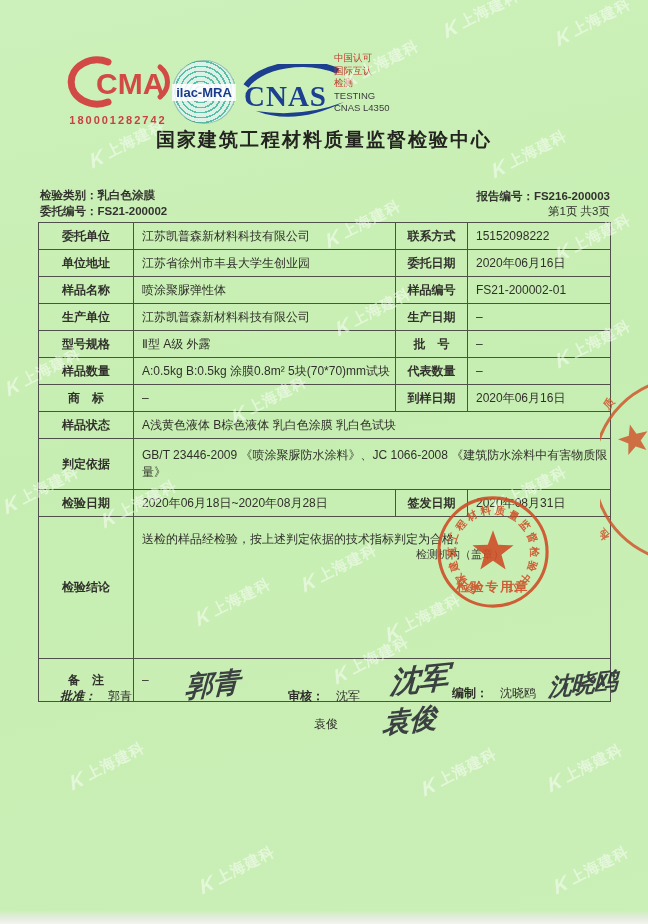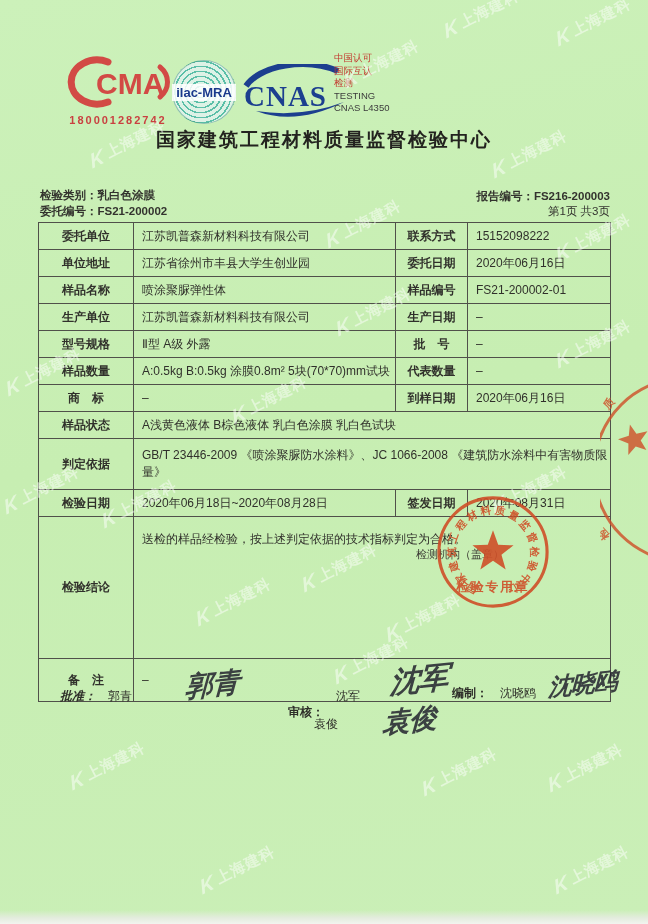--- a/index.html
+++ b/index.html
@@ -304,21 +304,21 @@
     <circle cx="86" cy="92" r="92" fill="none" stroke="#cf4f28" stroke-width="3"></circle>
     <polygon fill="#cf4f28" points="29.9,46.5 36.4,55.7 47.4,53.3 40.7,62.4 46.4,72.1 35.7,68.5 28.3,76.9 28.4,65.6 18,61.2 28.8,57.8"></polygon>
     <text class="edge-ch" x="8" y="32" transform="rotate(-48 8 32)">质</text>
     <text class="edge-ch" x="10" y="158" transform="rotate(228 10 158)">检</text>
   </svg>
 
   <span class="sig lab" style="left:60px;top:688px;font-style:italic;">批准：</span>
   <span class="sig" style="left:108px;top:688px;">郭青</span>
   <span class="sig-hand" style="left:185px;top:666px;font-size:28px;">郭青</span>
 
-  <span class="sig lab" style="left:288px;top:688px;margin-top:16px;">审核：</span>
+  <span class="sig lab" style="left:288px;top:688px;">审核：</span>
   <span class="sig" style="left:336px;top:688px;">沈军</span>
   <span class="sig-hand" style="left:390px;top:660px;font-size:30px;">沈军</span>
   <span class="sig" style="left:314px;top:716px;">袁俊</span>
   <span class="sig-hand" style="left:382px;top:702px;font-size:28px;">袁俊</span>
 
   <span class="sig lab" style="left:452px;top:685px;">编制：</span>
   <span class="sig" style="left:500px;top:685px;">沈晓鸥</span>
   <span class="sig-hand" style="left:548px;top:668px;font-size:24px;">沈晓鸥</span>
 
   <div class="photo-edge"></div>

